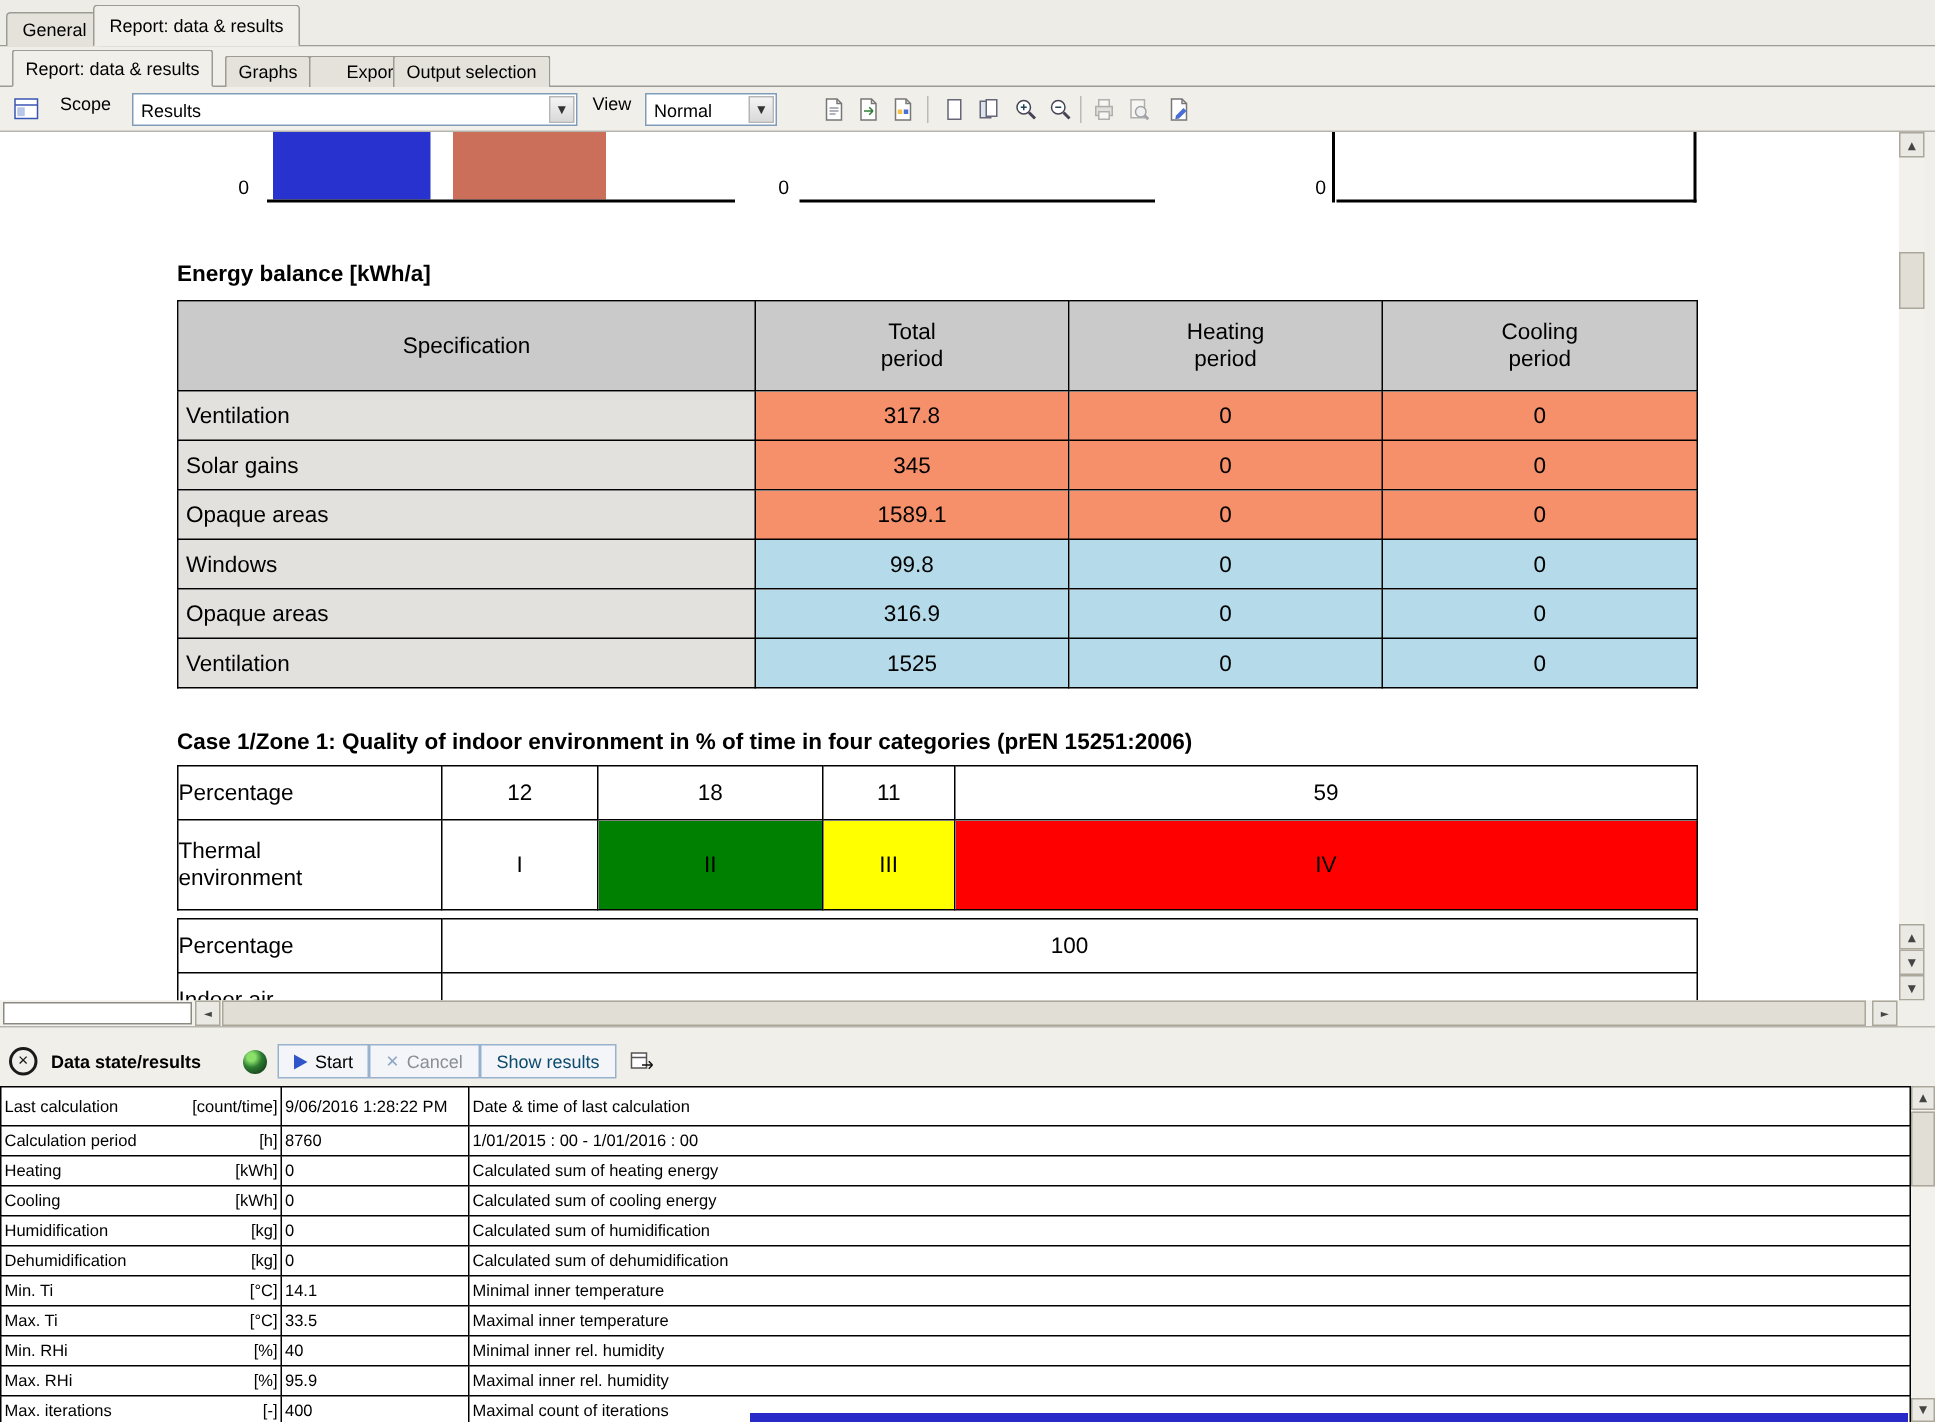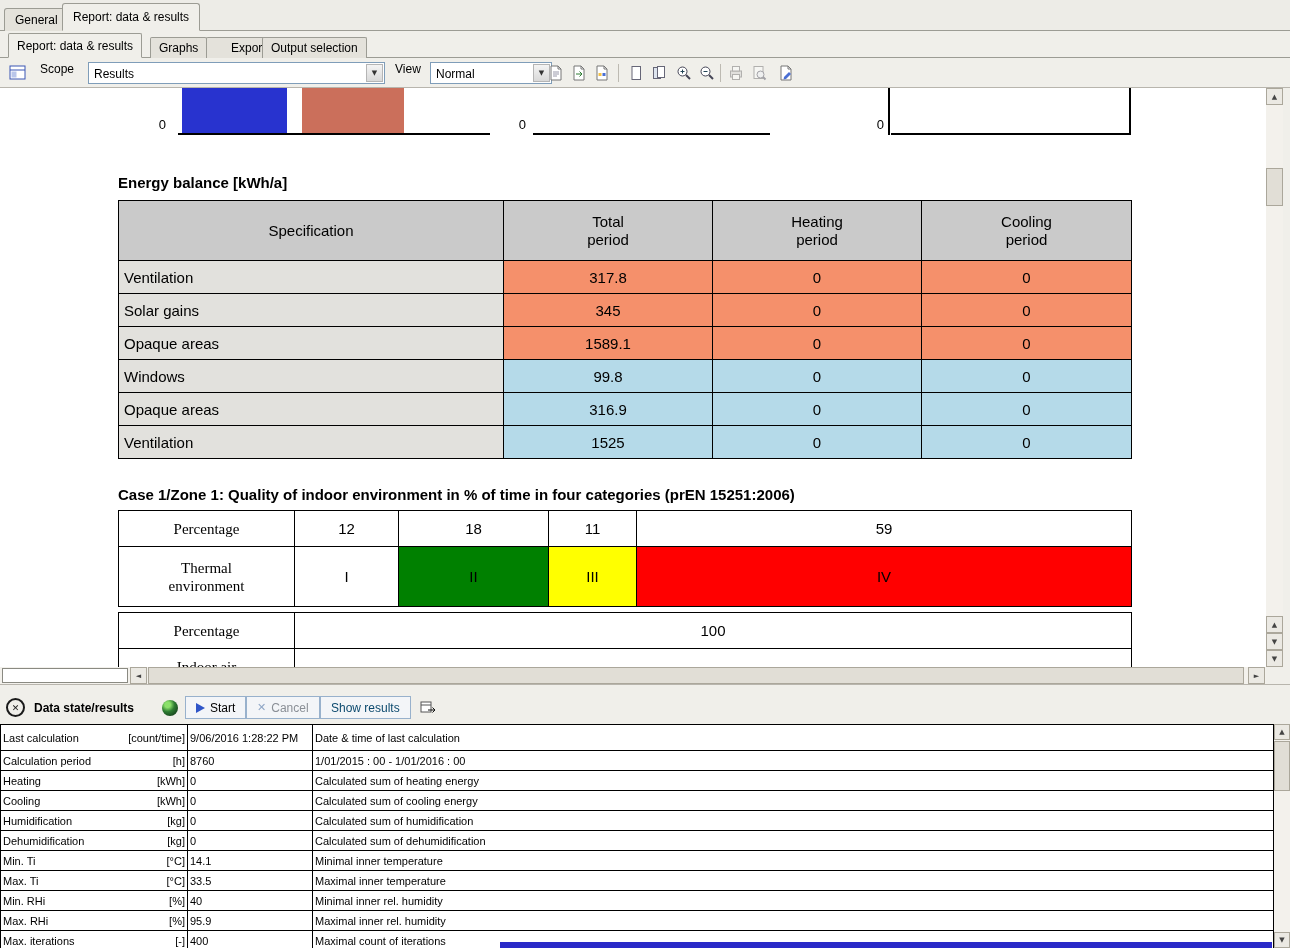--- a/index.html
+++ b/index.html
@@ -37,21 +37,21 @@
   .axis-zero { position:absolute; width:20px; text-align:right; font-size:13px; }
   .rpt-heading { position:absolute; font-size:15px; font-weight:bold; white-space:nowrap; }
 
   .rpt-table { position:absolute; border-collapse:collapse; table-layout:fixed; font-size:15px; background:#fff; }
   .rpt-table td, .rpt-table th { border:1px solid #000; padding:0; overflow:hidden; }
   #energy-table th { background:#CACACA; font-weight:normal; text-align:center; line-height:18px; }
   #energy-table td.spec { background:#E2E1DD; text-align:left; padding-left:5px; }
   #energy-table td.val { text-align:center; }
   #energy-table tr.r-salmon td.val { background:#F5906B; }
   #energy-table tr.r-blue td.val { background:#B5DAE9; }
-  .qlbl { text-align:center; padding-left:5px; background:#fff; line-height:18px;font-family:Liberation Serif, serif; }
+  .qlbl { text-align:left; padding-left:5px; background:#fff; line-height:18px; }
   .qctr { text-align:center; background:#fff; }
   .cat-green { background:#008000 !important; }
   .cat-yellow { background:#FFFF00 !important; }
   .cat-red { background:#FF0000 !important; }
 
   
   .sbar { position:absolute; background:#F3F1EC; }
   .sb-btn { position:absolute; background:#EBE9E3; border:1px solid #ABA79B;
             display:flex; align-items:center; justify-content:center; font-size:7px; color:#444; }
   .sb-thumb { position:absolute; background:#E1DED6; border:1px solid #ABA79B; }
@@ -108,21 +108,21 @@
         </svg>
     </span>
     <span class="tb-label" style="left:40px;">Scope</span>
     <div class="combo" style="left:88px; width:297px;">
       <span class="combo-text">Results</span>
       <span class="combo-btn">
           <span class="glyph">▼</span>
         </span>
     </div>
     <span class="tb-label" style="left:395px;">View</span>
-    <div class="combo" style="left:430px; width:122px;">
+    <div class="combo" style="left:430px; width:88px;">
       <span class="combo-text">Normal</span>
       <span class="combo-btn">
           <span class="glyph">▼</span>
         </span>
     </div>
 
     <span class="tb-icon" style="left:546px;">
       <svg width="16" height="16" viewBox="0 0 16 16">
           <path d="M3 1h7l3 3v11H3z" fill="#fff" stroke="#777"></path>
           <path d="M10 1v3h3" fill="none" stroke="#777"></path>

